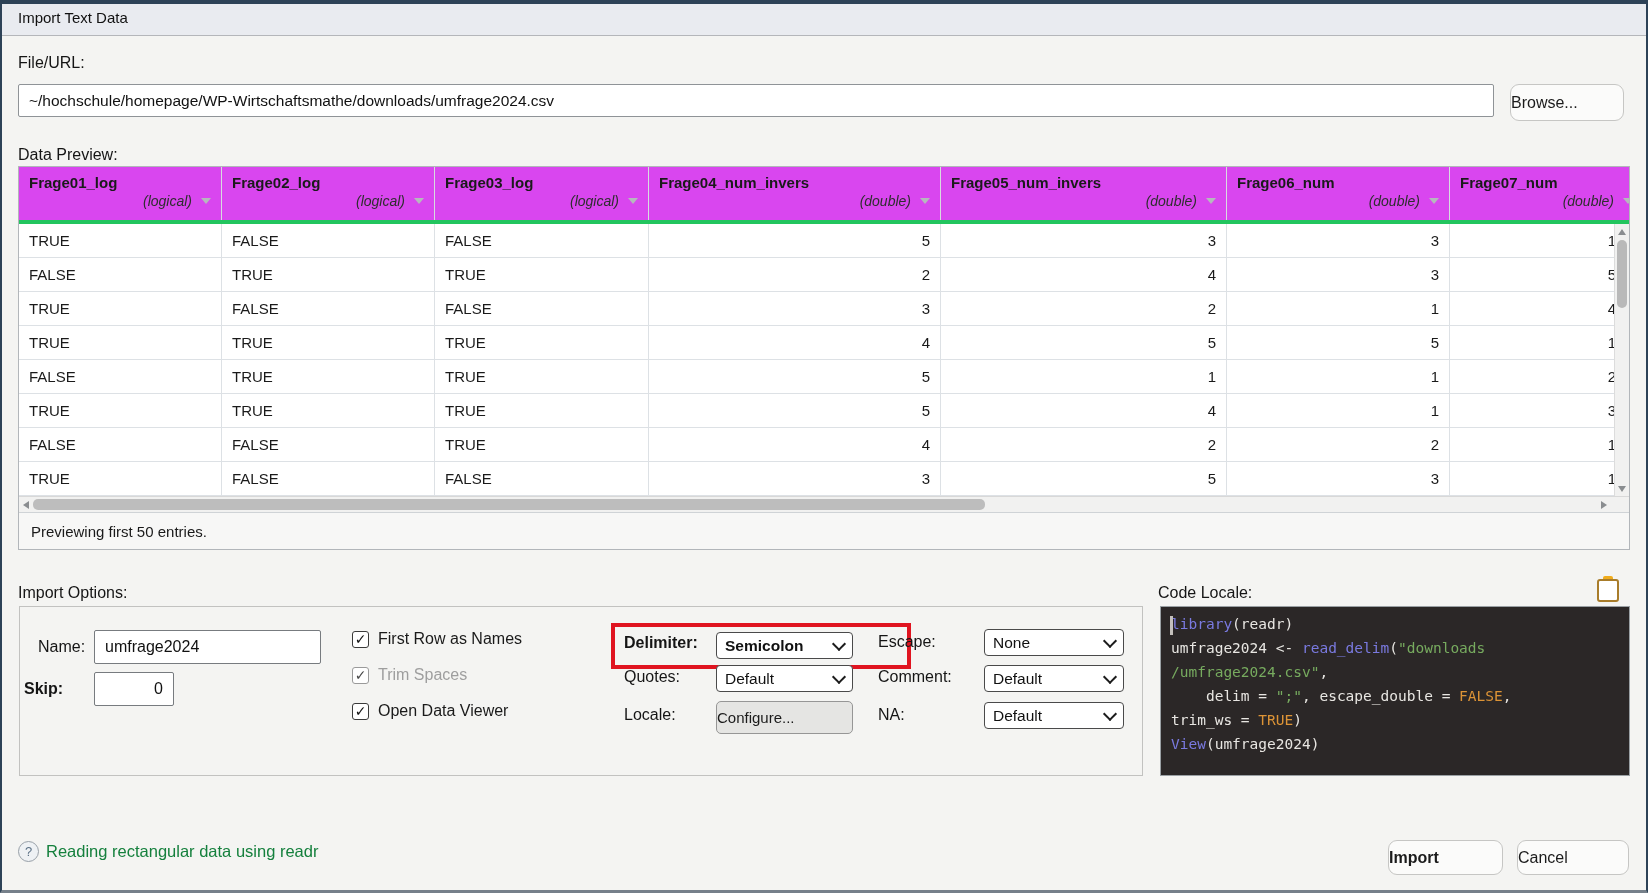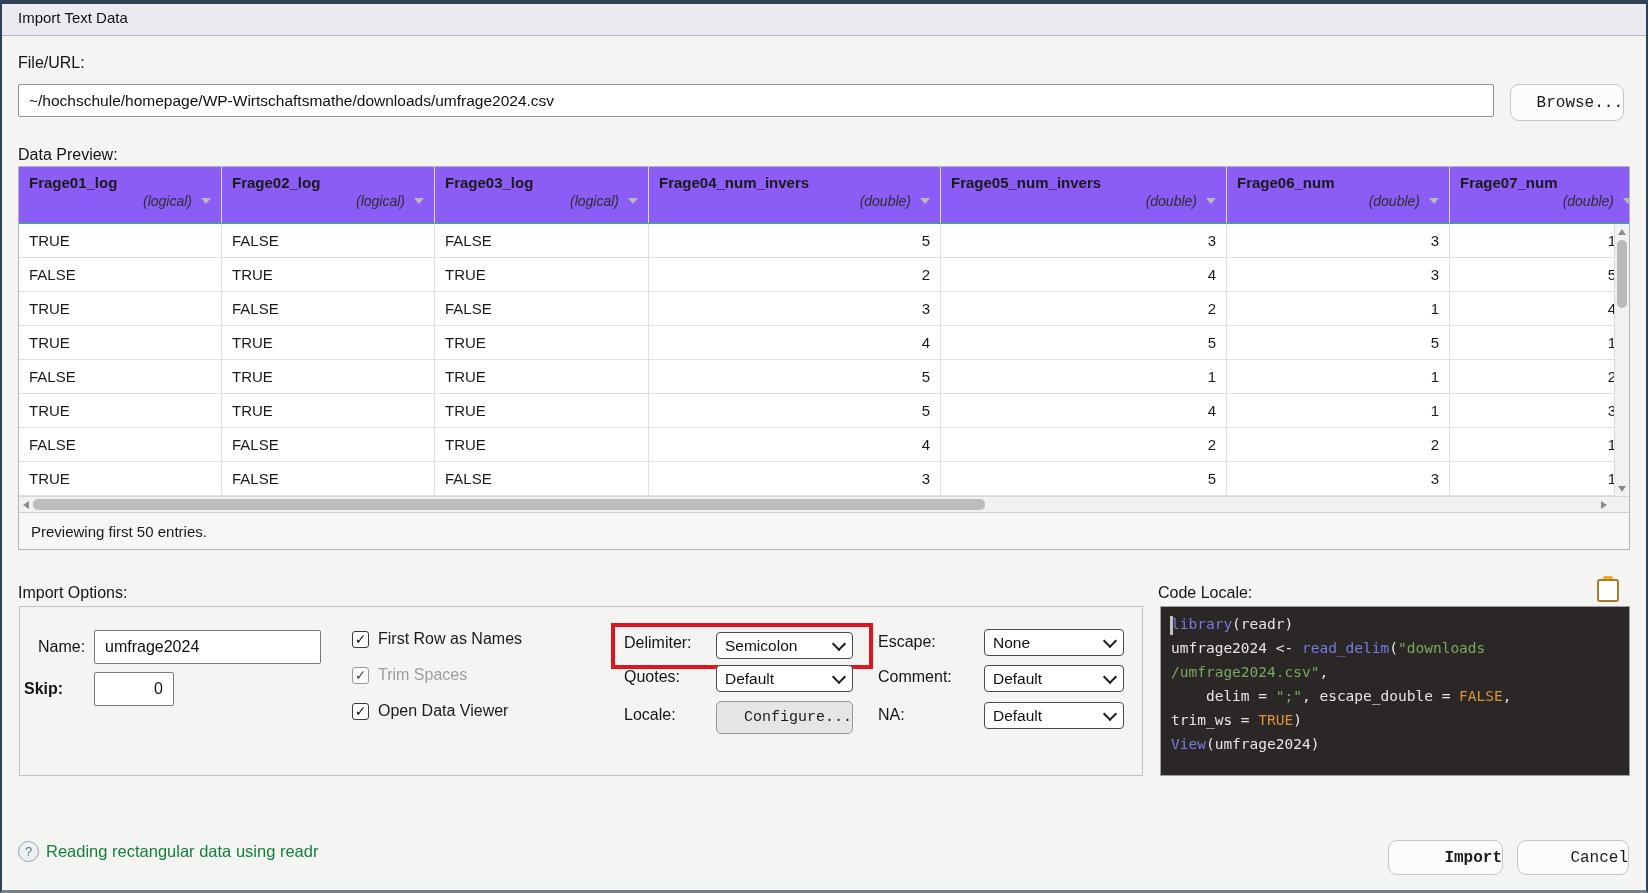--- a/index.html
+++ b/index.html
@@ -17,26 +17,26 @@
     background:#e9ebf0;border-bottom:1px solid #b4b6ba;
     display:flex;align-items:center;padding-left:18px;box-sizing:border-box;
     font-size:15px;color:#111;}
   
   .sec-label{position:absolute;font-size:16px;color:#151515;}
   
   .file-input{position:absolute;left:18px;top:84px;width:1476px;height:33px;
     box-sizing:border-box;border:1px solid #8f9397;background:#fff;border-radius:2px;
     font-family:inherit;font-size:15.5px;color:#111;padding:0 10px;}
   .btn{box-sizing:border-box;background:#fbfbfa;border:1px solid #c6c6c4;border-radius:9px;
-    display:flex;align-items:center;justify-content:flex-end;font-size:16px;color:#1b1b1b;cursor:default;font-family:Liberation Mono, monospace;}
+    display:flex;align-items:center;justify-content:flex-start;font-size:16px;color:#1b1b1b;cursor:default;}
   .browse-btn{position:absolute;left:1510px;top:84px;width:114px;height:37px;}
   
   .dp{position:absolute;left:18px;top:166px;width:1612px;height:384px;
     box-sizing:border-box;border:1px solid #b2b6ba;background:#fff;overflow:hidden;}
-  .dp-header{display:flex;height:57px;background:#8b5cf6;border-bottom:1px solid #22c55e;box-sizing:border-box;}
+  .dp-header{display:flex;height:57px;background:#d946ef;border-bottom:4px solid #22c55e;box-sizing:border-box;}
   .hcell{box-sizing:border-box;border-right:1px solid #d7dbdf;padding:7px 10px 0 10px;overflow:hidden;}
   .hname{font-weight:bold;font-size:15px;white-space:nowrap;}
   .htype{display:flex;justify-content:flex-end;align-items:center;gap:9px;margin-top:2px;
     font-size:14px;font-style:italic;color:#2e2e2e;white-space:nowrap;}
   .hcell.c6 .htype{margin-right:-14px;}
   .tri-down{width:0;height:0;border-left:5px solid transparent;border-right:5px solid transparent;
     border-top:6px solid #b6b9bd;flex:0 0 auto;}
   .dp-row{display:flex;height:34px;box-sizing:border-box;}
   .cell{box-sizing:border-box;border-right:1px solid #dde1e5;border-bottom:1px solid #dde1e5;
     font-size:15px;display:flex;align-items:center;padding:0 10px;white-space:nowrap;overflow:hidden;}
@@ -70,22 +70,22 @@
   .cb-box{width:17px;height:17px;box-sizing:border-box;border:1.6px solid #3a3a3a;border-radius:3px;
     background:#fff;display:flex;align-items:center;justify-content:center;
     font-size:14px;font-weight:bold;color:#111;line-height:1;}
   .cb-row.disabled .cb-box{border-color:#9a9a9a;color:#4a4a4a;}
   .cb-row.disabled .cb-label{color:#9e9e9e;}
   .select{position:absolute;box-sizing:border-box;height:27px;border:1px solid #4a4a4a;border-radius:4px;
     background:#fff;display:flex;align-items:center;font-size:15.5px;color:#111;
     padding:0 8px;justify-content:space-between;}
   .chev{width:8px;height:8px;border-right:2.4px solid #1c1c1c;border-bottom:2.4px solid #1c1c1c;
     transform:rotate(45deg);margin-top:-4px;flex:0 0 auto;}
-  .dlm-box{position:absolute;left:591px;top:16px;width:262px;height:46px;box-sizing:border-box;
-    border:4px solid #e01420;}
+  .dlm-box{position:absolute;left:591px;top:16px;width:300px;height:46px;box-sizing:border-box;
+    border:4px solid #e01420;font-weight:bold;}
   .cfg-btn{position:absolute;left:696px;top:94px;width:137px;height:33px;
     background:#e5e5e3;border:1px solid #969696;border-radius:5px;font-size:15px;}
   
   .clipboard{position:absolute;left:1597px;top:576px;width:22px;height:26px;}
   .clip-body{position:absolute;left:0;top:3px;width:22px;height:23px;box-sizing:border-box;
     border:2.6px solid #a87c2a;border-radius:3px;background:#fff;}
   .clip-top{position:absolute;left:6px;top:0;width:10px;height:6px;background:#f0ac1c;border-radius:2px;}
   .code-box{position:absolute;left:1160px;top:606px;width:470px;height:170px;box-sizing:border-box;
     border:1px solid #9aa0a4;background:#2b2727;padding:5px 10px;overflow:hidden;}
   .code-line{font-family:"DejaVu Sans Mono","Liberation Mono",monospace;

